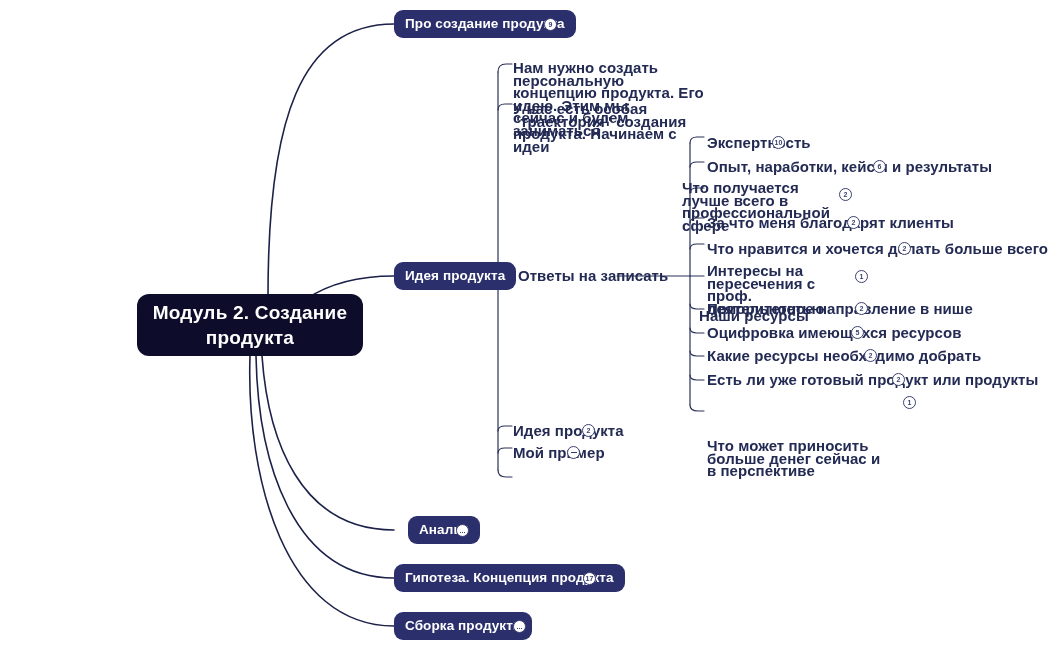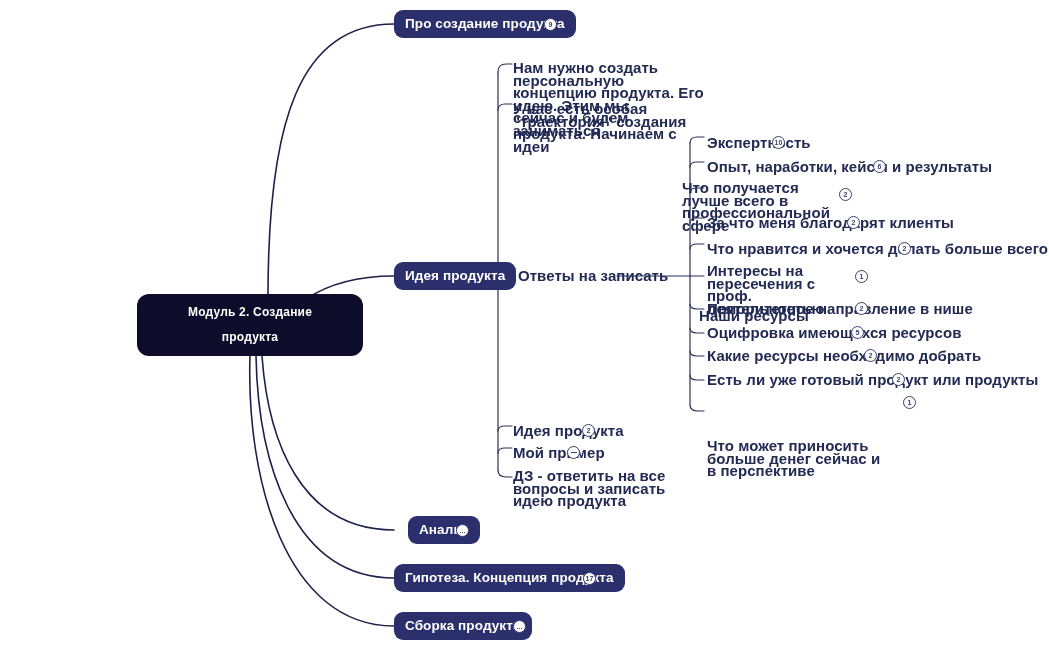--- a/index.html
+++ b/index.html
@@ -18,21 +18,21 @@
     box-sizing:border-box;
     display:flex;align-items:center;justify-content:center;
     color:#ffffff;
     border-radius:10px;
     white-space:pre-line;
     text-align:center;
   }
   .root{
     background:#0d0d2b;
     border-radius:12px;
-    font-size:12px;
+    font-size:19px;
     font-weight:700;
     line-height:25px;
     letter-spacing:.2px;
   }
   .branch{
     background:#2b2f6b;
     border-radius:9px;
     font-size:13.5px;
     font-weight:700;
     line-height:16px;
@@ -151,22 +151,20 @@
   <div class="leaf" style="left:518px;top:270px;">Ответы на записать</div>
 
   <div class="leaf" style="left:513px;top:425px;">Идея продукта</div>
   <div class="badge" style="left:582px;top:424px;">2</div>
 
   <div class="leaf" style="left:513px;top:447px;">Мой пример</div>
   <div class="badge" style="left:567px;top:446px;">
       <span class="minus"></span>
     </div>
 
-  <div class="leaf" style="left:513px;top:470px;width:190px;">ДЗ - ответить на все вопросы и записать
-идею продукта</div>
 
   <div class="leaf" style="left:699px;top:270px;margin-top:40px;">Наши ресурсы</div>
 
   <div class="leaf" style="left:707px;top:137px;">Экспертность</div>
   <div class="badge" style="left:772px;top:136px;">10</div>
 
   <div class="leaf" style="left:707px;top:161px;">Опыт, наработки, кейсы и результаты</div>
   <div class="badge" style="left:873px;top:160px;">6</div>
 
   <div class="leaf" style="left:682px;top:182px;width:125px;">Что получается лучше всего в

